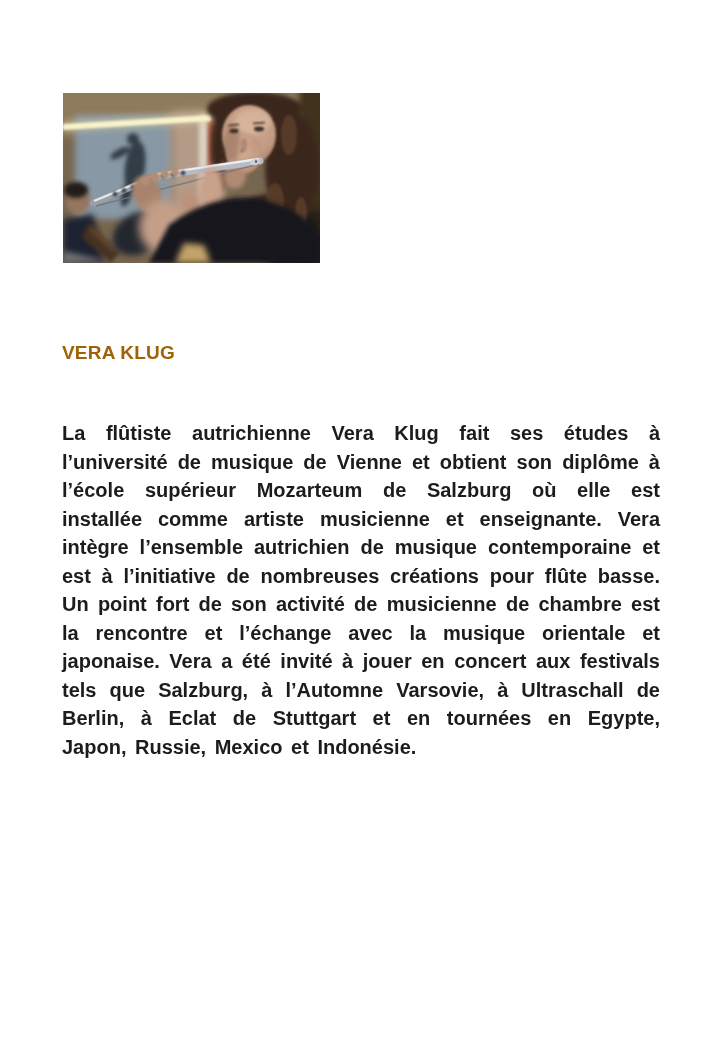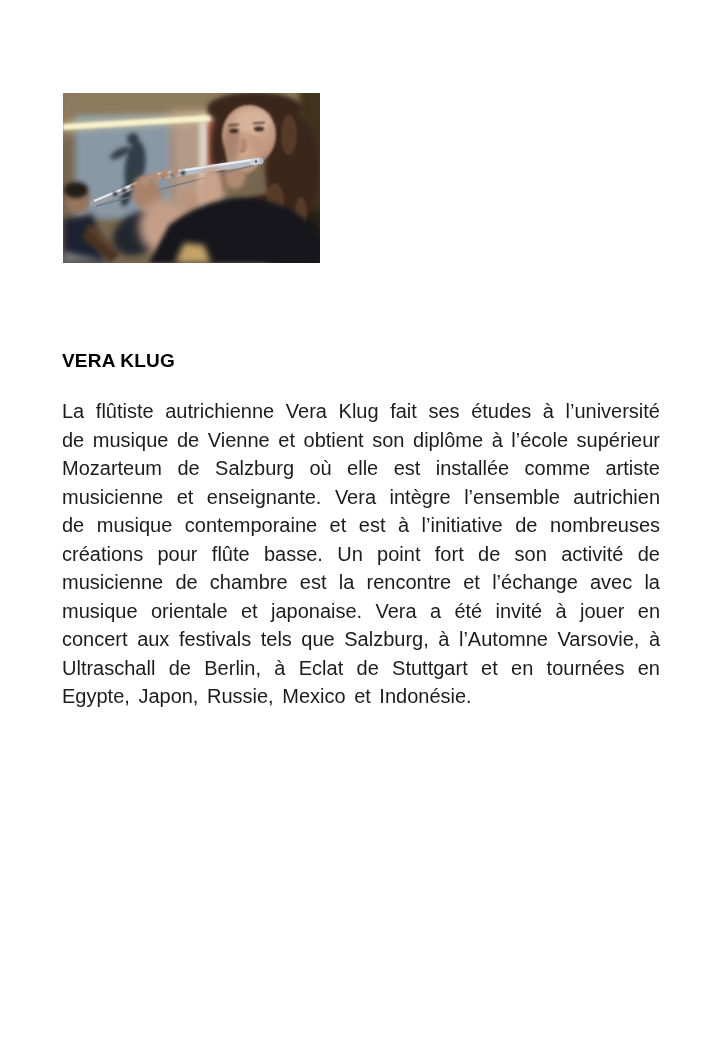--- a/index.html
+++ b/index.html
@@ -26,35 +26,35 @@
     background: #6b5a47;
   }
   .photo svg {
     display: block;
     width: 100%;
     height: 100%;
   }
   .heading {
     position: absolute;
     left: 62px;
-    top: 334px;
+    top: 326px;
     width: 598px;
     font-size: 19px;
     font-weight: 700;
     line-height: 28px;
     letter-spacing: 0.2px;
-    color: #000000;
+    color: #a16207;
   }
   .body-text {
     position: absolute;
     left: 62px;
-    top: 377px;
+    top: 399px;
     width: 598px;
     font-size: 20px;
-    font-weight: 400;
+    font-weight: 700;
     line-height: 28.5px;
     text-align: justify;
     text-justify: inter-word;
     word-spacing: 3px;
     color: #1c1c1c;
   }
 </style>
 </head>
 <body>
 

